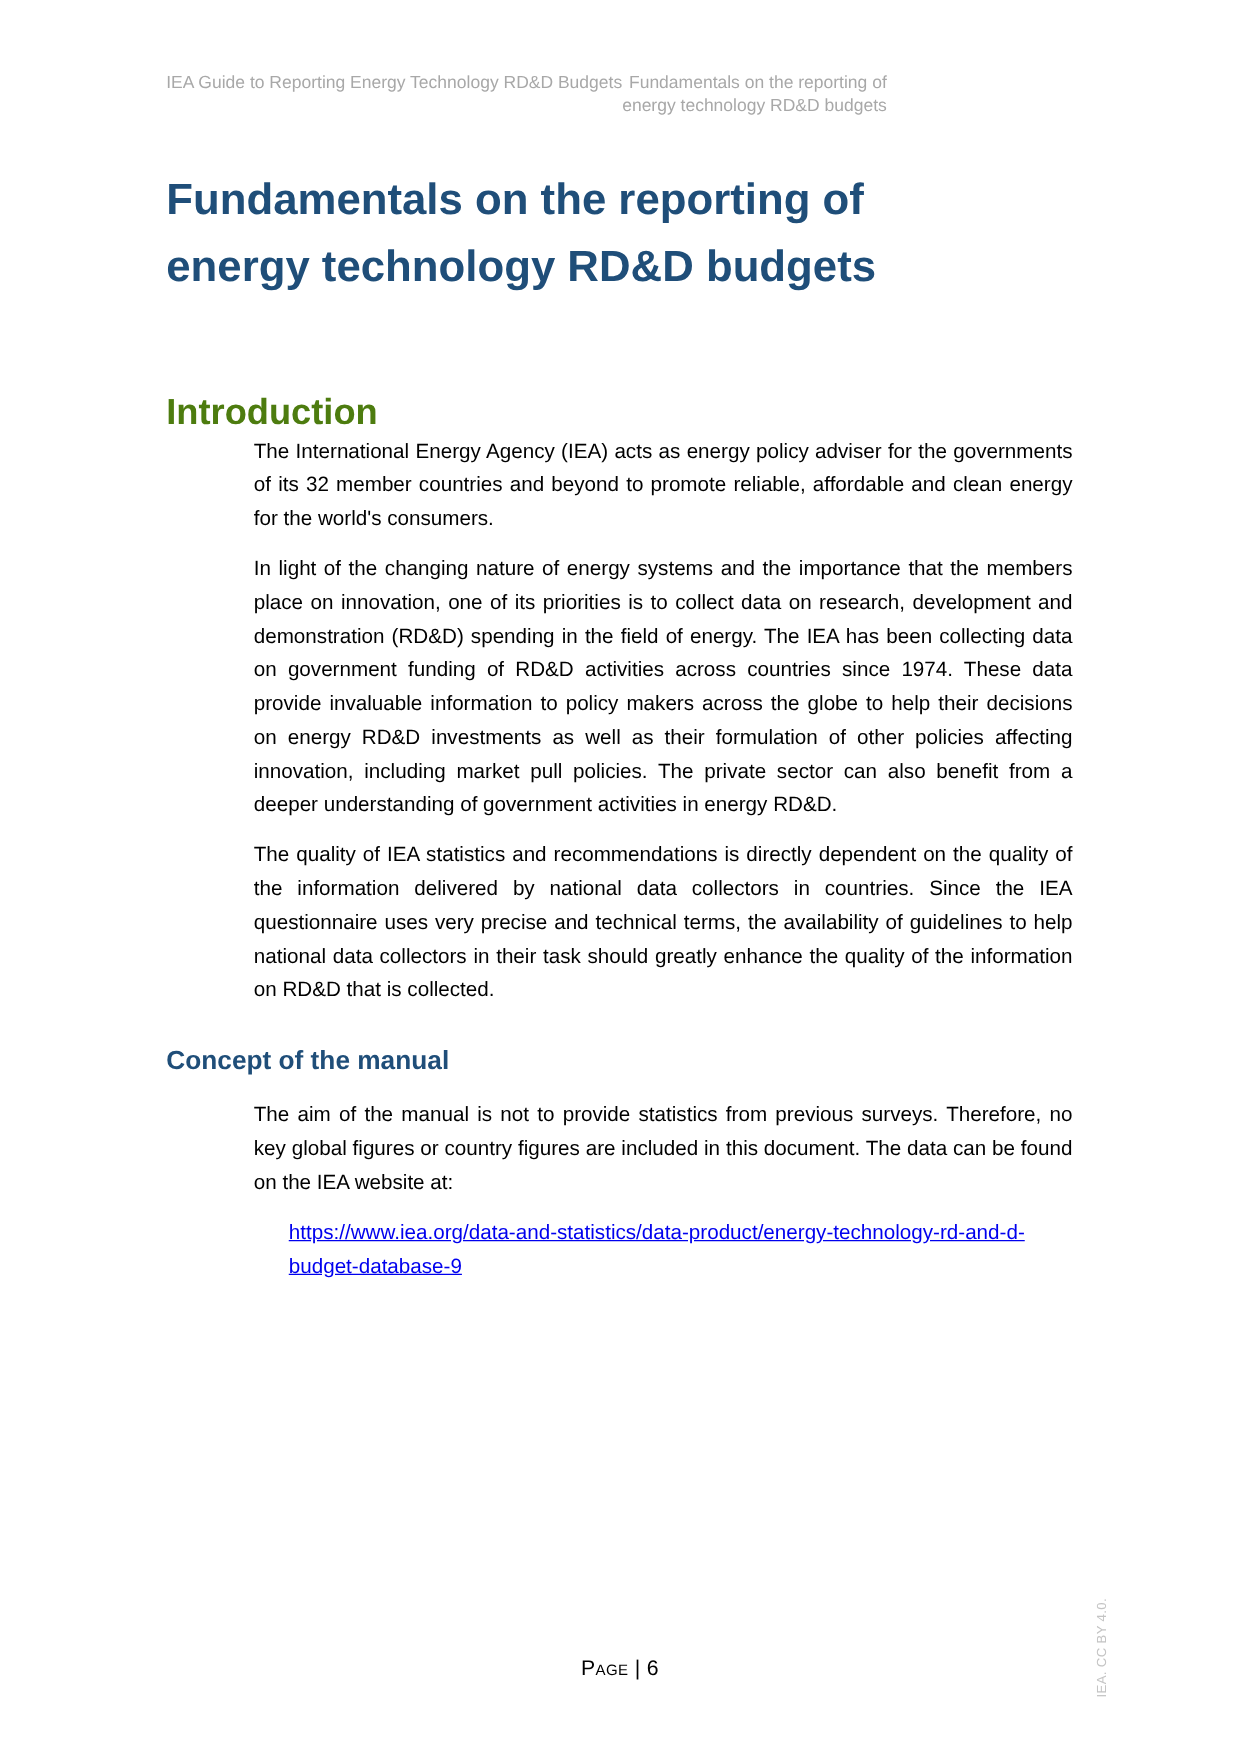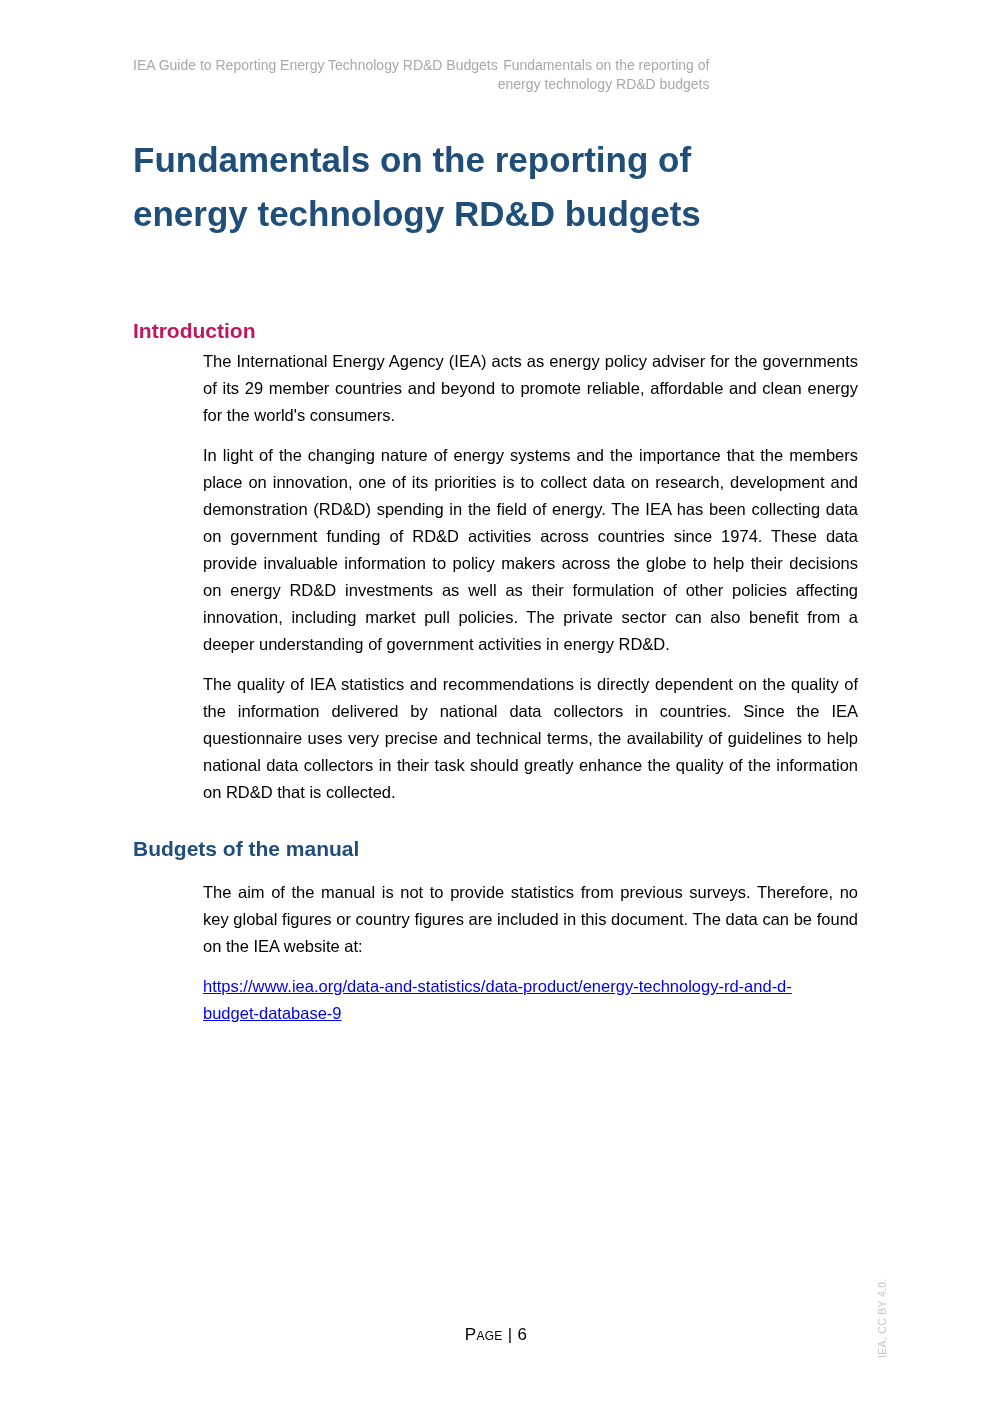--- a/index.html
+++ b/index.html
@@ -46,41 +46,41 @@
   
   .content {
     position: absolute;
     top: 308px;
     left: 133px;
     width: 725px;
   }
   h2.h-intro {
     margin: 0;
     padding-top: 5px;
-    color: #be185d;
-    font-size: 21px;
+    color: #4d7c0f;
+    font-size: 29px;
     font-weight: bold;
     line-height: 35px;
   }
   h3.h-sub {
     margin: 30px 0 17px 0;
     color: #1f4e79;
     font-size: 21px;
     font-weight: bold;
     line-height: 26px;
   }
   .content p {
     margin: 0 0 13px 70px;
     width: 655px;
     font-size: 16.5px;
     line-height: 27px;
     text-align: justify;
   }
   .link-para {
-    margin: 13px 0 0 70px;
+    margin: 13px 0 0 98px;
     width: 655px;
     font-size: 16.5px;
     line-height: 27px;
   }
   .link-para a {
     color: #0000ee;
     text-decoration: underline;
     cursor: pointer;
     word-break: break-all;
   }
@@ -125,27 +125,27 @@
   <div class="doc-title">
     <span>Fundamentals on the reporting of</span><br>
     <span>energy technology RD&amp;D budgets</span>
   </div>
 
   <div class="content">
 
     <h2 class="h-intro">Introduction</h2>
 
     <div>
-      <p>The International Energy Agency (IEA) acts as energy policy adviser for the governments of its 29 member countries and beyond to promote reliable, affordable and clean energy for the world's consumers.</p>
+      <p>The International Energy Agency (IEA) acts as energy policy adviser for the governments of its 32 member countries and beyond to promote reliable, affordable and clean energy for the world's consumers.</p>
       <p>In light of the changing nature of energy systems and the importance that the members place on innovation, one of its priorities is to collect data on research, development and demonstration (RD&amp;D) spending in the field of energy. The IEA has been collecting data on government funding of RD&amp;D activities across countries since 1974. These data provide invaluable information to policy makers across the globe to help their decisions on energy RD&amp;D investments as well as their formulation of other policies affecting innovation, including market pull policies. The private sector can also benefit from a deeper understanding of government activities in energy RD&amp;D.</p>
       <p>The quality of IEA statistics and recommendations is directly dependent on the quality of the information delivered by national data collectors in countries. Since the IEA questionnaire uses very precise and technical terms, the availability of guidelines to help national data collectors in their task should greatly enhance the quality of the information on RD&amp;D that is collected.</p>
     </div>
 
     <div>
-      <h3 class="h-sub">Budgets of the manual</h3>
+      <h3 class="h-sub">Concept of the manual</h3>
       <p>The aim of the manual is not to provide statistics from previous surveys. Therefore, no key global figures or country figures are included in this document. The data can be found on the IEA website at:</p>
 
       <div class="link-para">
         <a><span>https://www.iea.org/data-and-statistics/data-product/energy-technology-rd-and-d-</span><br><span>budget-database-9</span></a>
       </div>
     </div>
 
   </div>
 
   <div class="footer">Page | 6</div>

